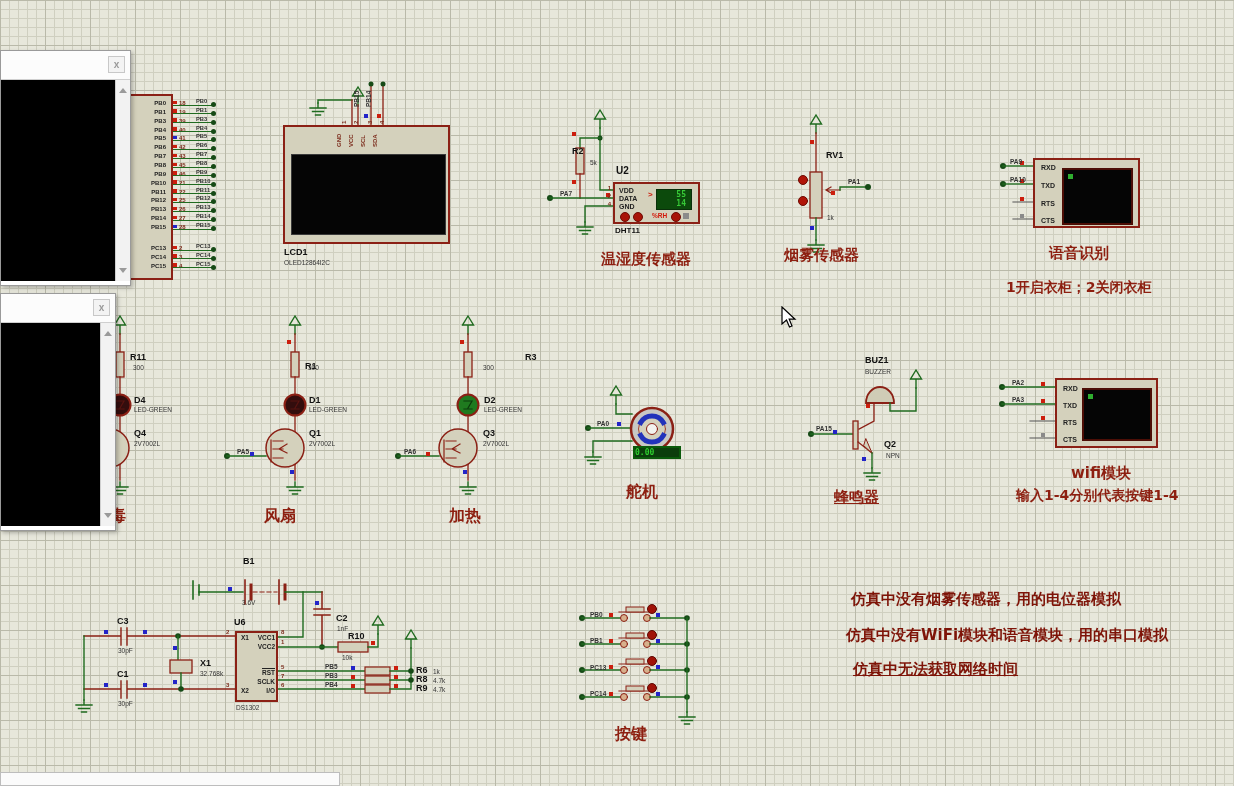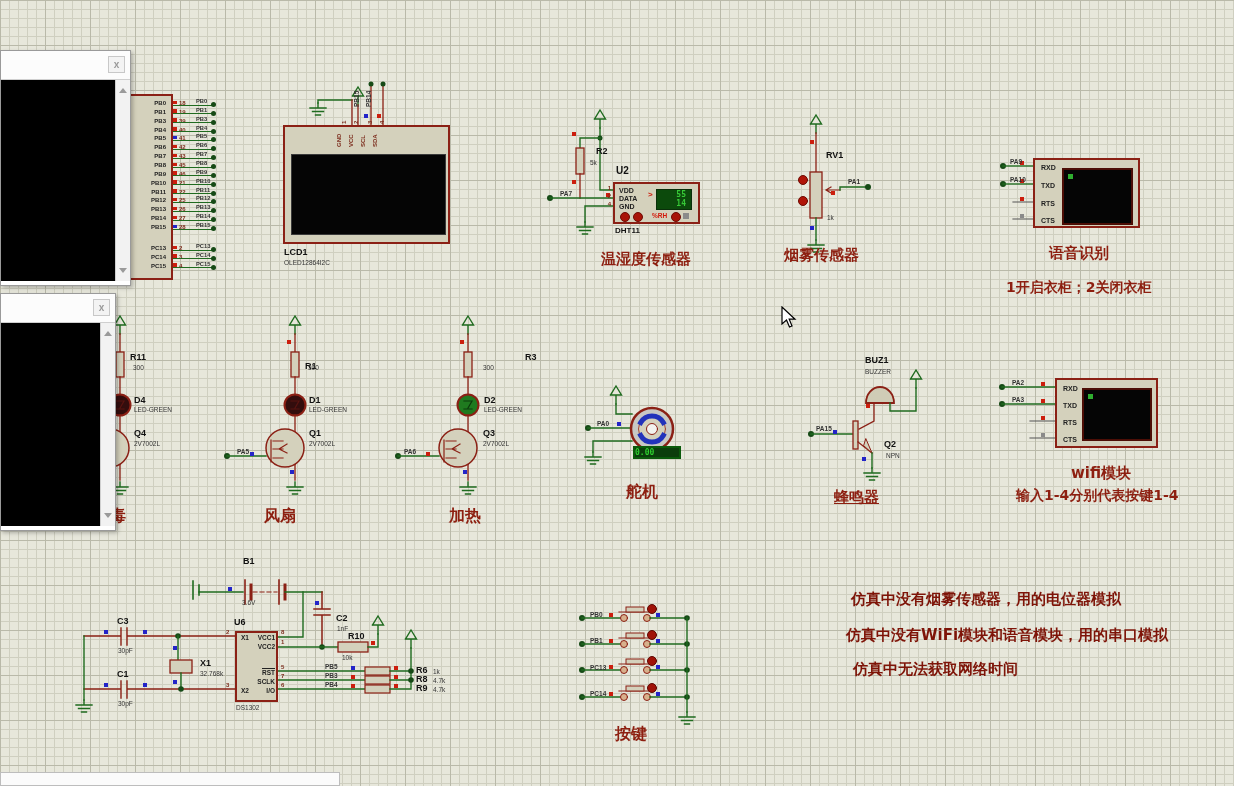--- a/index.html
+++ b/index.html
@@ -523,21 +523,21 @@
   <div class="reddot" style="left:18px;top:28px;"></div>
   <span style="position:absolute;left:37px;top:28px;font:bold 6.5px 'Liberation Sans',sans-serif;color:#d2190a;">%RH</span>
   <div class="reddot" style="left:56px;top:28px;"></div>
   <div style="position:absolute;left:68px;top:29px;width:6px;height:6px;background:#8a8a8a;"></div>
 </div>
 <span class="pnum" style="left:602px;top:185px;width:9px;text-align:right;">1</span>
 <span class="pnum" style="left:602px;top:193px;width:9px;text-align:right;">2</span>
 <span class="pnum" style="left:602px;top:201px;width:9px;text-align:right;">4</span>
 <span class="lbl" style="left:616px;top:165px;font-size:10px;">U2</span>
 <span class="lbl" style="left:615px;top:226px;font-size:8px;">DHT11</span>
-<span class="lbl" style="left:596px;top:146px;text-align:center;">R2</span>
+<span class="lbl" style="left:572px;top:146px;text-align:center;">R2</span>
 <span class="val" style="left:590px;top:159px;">5k</span>
 <span class="net" style="left:560px;top:190px;">PA7</span>
 <span class="cap" style="left:601px;top:250px;">温湿度传感器</span>
 
 <span class="lbl" style="left:826px;top:150px;">RV1</span>
 <span class="val" style="left:827px;top:214px;">1k</span>
 <span class="net" style="left:848px;top:178px;">PA1</span>
 <span class="cap" style="left:784px;top:246px;">烟雾传感器</span>
 
 <div class="cbody" style="left:1033px;top:158px;width:107px;height:70px;">
@@ -660,21 +660,21 @@
     <span class="klabel">PC13</span>
   </div>
       <div class="krow">
     <span class="klabel">PC14</span>
   </div>
     </div>
 <span class="cap capL" style="left:615px;top:724px;">按键</span>
 
 <div class="note" style="left:846px;top:626px;">仿真中没有WiFi模块和语音模块，用的串口模拟</div>
 <div class="note" style="left:851px;top:590px;">仿真中没有烟雾传感器，用的电位器模拟</div>
-<div class="note" style="left:853px;top:660px;">仿真中无法获取网络时间</div>
+<div class="note" style="left:853px;top:660px;text-decoration:underline;">仿真中无法获取网络时间</div>
 
 <div class="pwin" style="left:0px;top:50px;width:131px;height:236px;">
   <div class="ptitle">
     <div class="pclose">x</div>
   </div>
   <div class="pbody">
     <div class="pblack"></div>
     <div class="pscroll">
       <div class="parrow up"></div>
       <div class="parrow down"></div>

